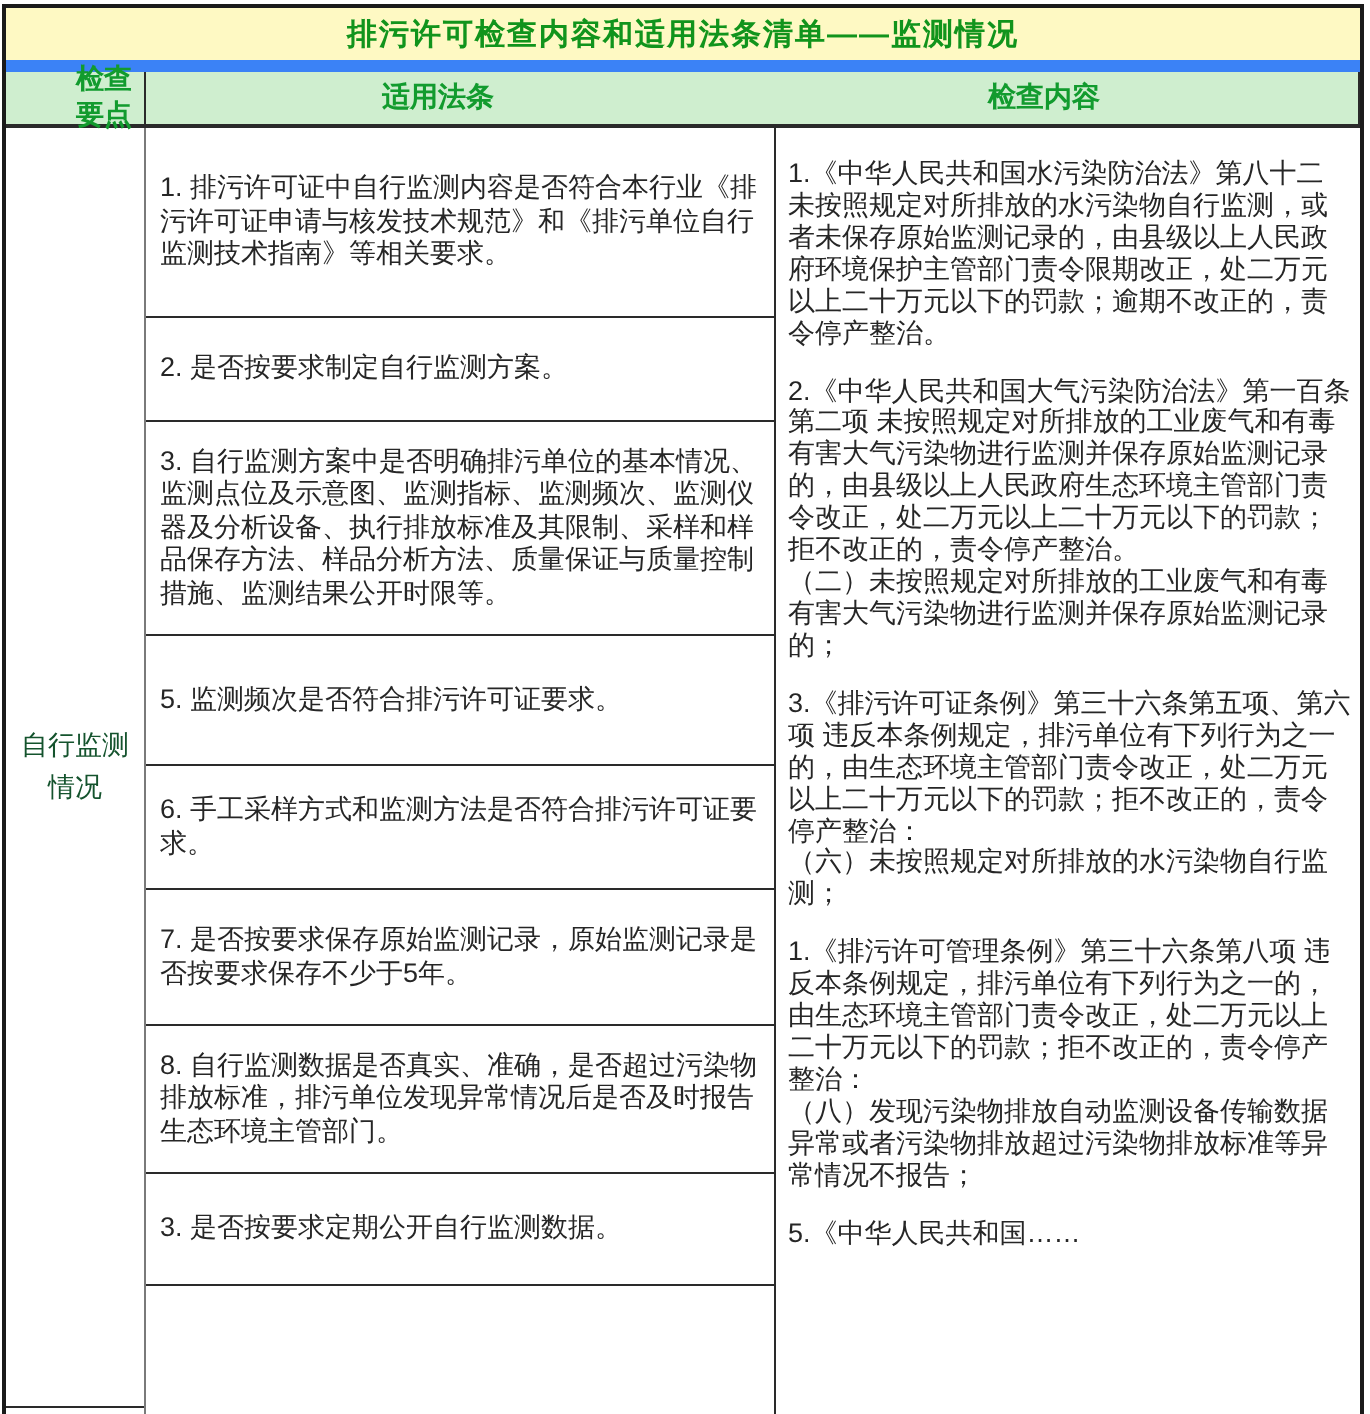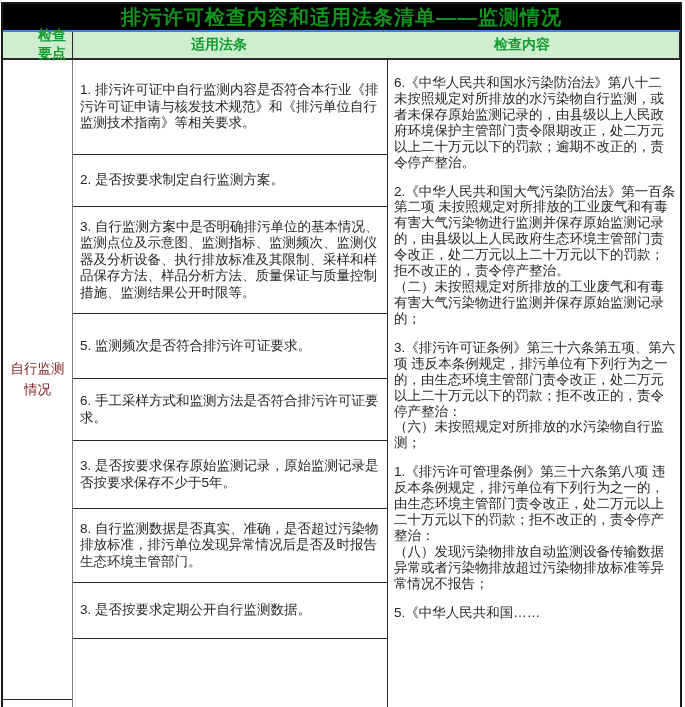--- a/index.html
+++ b/index.html
@@ -7,41 +7,41 @@
     width:685px;height:707px;overflow:hidden;background:#ffffff;
     font-family:"Liberation Sans","DejaVu Sans",sans-serif;
     color:#222;position:relative;
   }
   .table{
     position:absolute;left:1px;top:2px;width:681px;height:705px;
     border-left:2px solid #1a1a1a;border-right:2px solid #1a1a1a;border-top:2px solid #1a1a1a;
     box-sizing:border-box;background:#fff;overflow:hidden;
   }
   .title-bar{
-    height:26px;background:#000000;border-bottom:2px solid #3b82f6;
+    height:26px;background:#fef9c3;border-bottom:6px solid #3b82f6;
     display:flex;align-items:center;justify-content:center;
-    color:#11941c;font-weight:bold;font-size:20px;letter-spacing:1px;
+    color:#11941c;font-weight:bold;font-size:15px;letter-spacing:1px;
   }
   .header-row{
     height:28px;background:#cfeecf;border-bottom:2px solid #2a2a2a;
     display:flex;box-sizing:border-box;
   }
   .hcell{
     display:flex;align-items:center;justify-content:center;
     color:#129b2e;font-weight:bold;font-size:14px;box-sizing:border-box;
   }
   .hcell.c1{width:70px;border-right:1px solid #2a2a2a;padding-left:35px;}
   .hcell.c2{width:315px;border-right:1px solid #2a2a2a;}
   .hcell.c3{flex:1;}
   .body{display:flex;height:649px;}
   .left-col{width:70px;border-right:1px solid #7a7a7a;display:flex;flex-direction:column;box-sizing:border-box;}
   .point-cell{
     height:640px;border-bottom:1px solid #2a2a2a;box-sizing:border-box;
     display:flex;align-items:center;justify-content:center;text-align:center;
-    font-size:13.5px;line-height:1.55;color:#7f1d1d;padding:0 4px;
+    font-size:13.5px;line-height:1.55;color:#14532d;padding:0 4px;
   }
   .left-rest{flex:1;}
   .mid-col{width:315px;border-right:1px solid #2a2a2a;display:flex;flex-direction:column;box-sizing:border-box;}
   .irow{
     border-bottom:1px solid #2a2a2a;box-sizing:border-box;
     display:flex;align-items:center;padding:3px 5px 3px 7px;
     font-size:13.5px;line-height:1.22;color:#262626;
   }
   .irow.r1{height:95px;} .irow.r2{height:52px;} .irow.r3{height:107px;}
   .irow.r4{height:61px;} .irow.r5{height:65px;} .irow.r6{height:62px;}
@@ -75,29 +75,29 @@
         <div class="point-cell">自行监测情况</div>
         <div class="left-rest"></div>
       </div>
 
       <div class="mid-col">
         <div class="irow r1">1. 排污许可证中自行监测内容是否符合本行业《排污许可证申请与核发技术规范》和《排污单位自行监测技术指南》等相关要求。</div>
         <div class="irow r2">2. 是否按要求制定自行监测方案。</div>
         <div class="irow r3">3. 自行监测方案中是否明确排污单位的基本情况、监测点位及示意图、监测指标、监测频次、监测仪器及分析设备、执行排放标准及其限制、采样和样品保存方法、样品分析方法、质量保证与质量控制措施、监测结果公开时限等。</div>
         <div class="irow r5">5. 监测频次是否符合排污许可证要求。</div>
         <div class="irow r6">6. 手工采样方式和监测方法是否符合排污许可证要求。</div>
-        <div class="irow r7">3. 是否按要求保存原始监测记录，原始监测记录是否按要求保存不少于5年。</div>
+        <div class="irow r7">7. 是否按要求保存原始监测记录，原始监测记录是否按要求保存不少于5年。</div>
         <div class="irow r8">8. 自行监测数据是否真实、准确，是否超过污染物排放标准，排污单位发现异常情况后是否及时报告生态环境主管部门。</div>
         <div class="irow r9">3. 是否按要求定期公开自行监测数据。</div>
         <div class="irow partial"></div>
       </div>
 
       <div class="right-col">
         <div class="para">
-          <div>6.《中华人民共和国水污染防治法》第八十二 未按照规定对所排放的水污染物自行监测，或者未保存原始监测记录的，由县级以上人民政府环境保护主管部门责令限期改正，处二万元以上二十万元以下的罚款；逾期不改正的，责令停产整治。</div>
+          <div>1.《中华人民共和国水污染防治法》第八十二 未按照规定对所排放的水污染物自行监测，或者未保存原始监测记录的，由县级以上人民政府环境保护主管部门责令限期改正，处二万元以上二十万元以下的罚款；逾期不改正的，责令停产整治。</div>
         </div>
         <div class="para">
           <div>2.《中华人民共和国大气污染防治法》第一百条第二项 未按照规定对所排放的工业废气和有毒有害大气污染物进行监测并保存原始监测记录的，由县级以上人民政府生态环境主管部门责令改正，处二万元以上二十万元以下的罚款；拒不改正的，责令停产整治。</div>
           <div>（二）未按照规定对所排放的工业废气和有毒有害大气污染物进行监测并保存原始监测记录的；</div>
         </div>
         <div class="para gap">
           <div>3.《排污许可证条例》第三十六条第五项、第六项 违反本条例规定，排污单位有下列行为之一的，由生态环境主管部门责令改正，处二万元以上二十万元以下的罚款；拒不改正的，责令停产整治：</div>
           <div>（六）未按照规定对所排放的水污染物自行监测；</div>
         </div>
         <div class="para gap">

